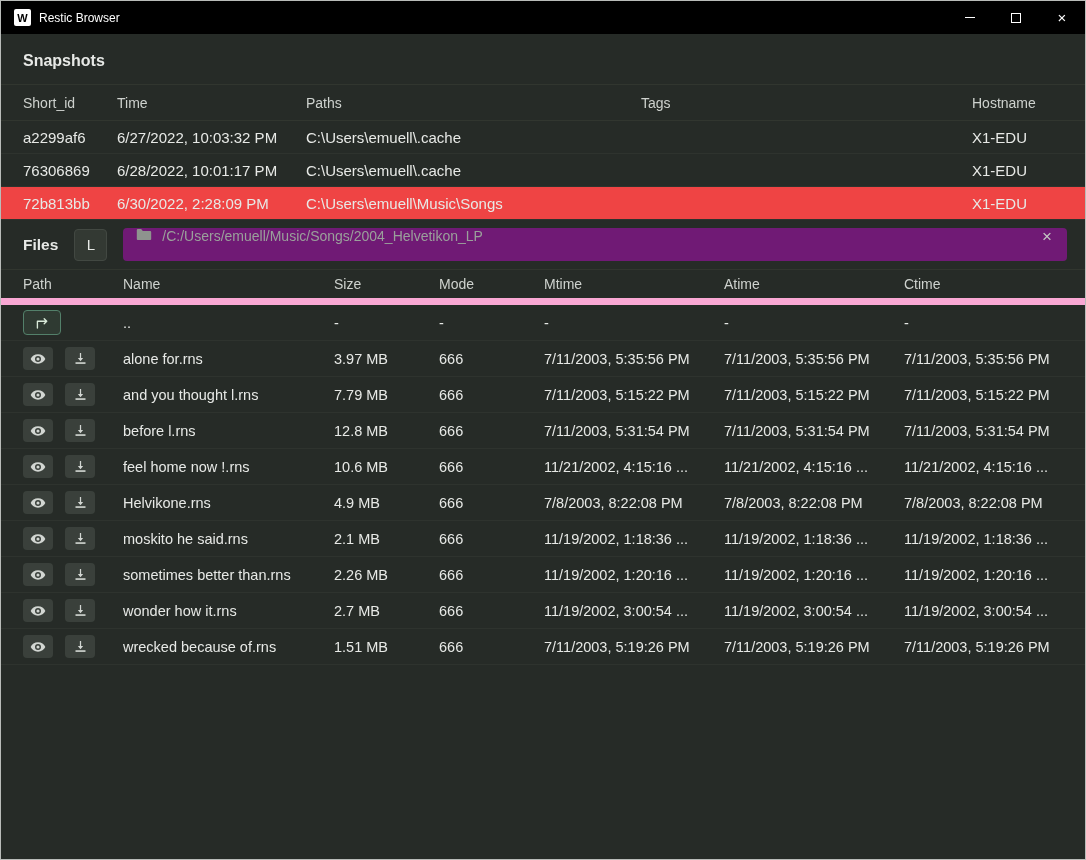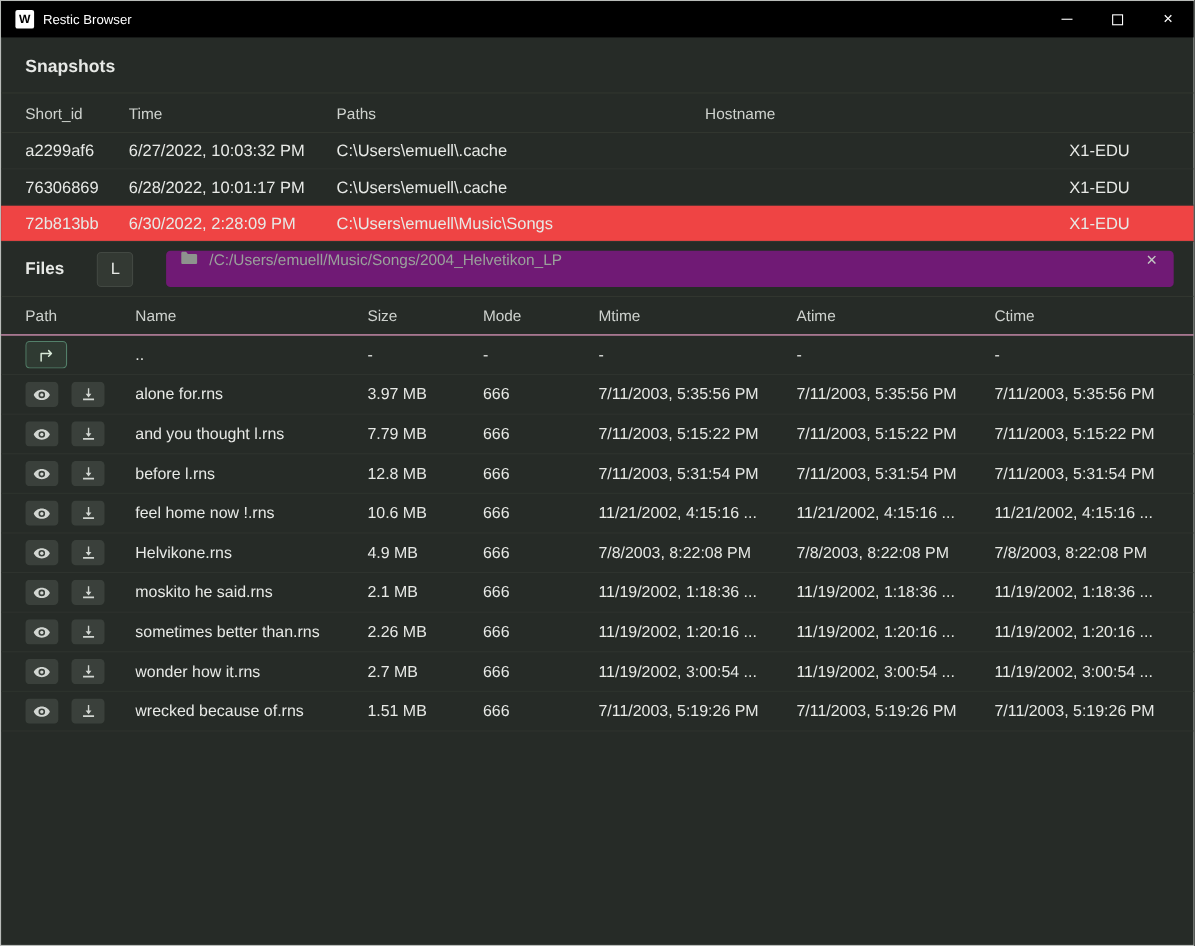--- a/index.html
+++ b/index.html
@@ -55,21 +55,21 @@
     padding:0 18px 0 22px; align-items:center;
   }
   .snap-head {
     height:37px; color:#ced2ce; font-size:14px;
     border-top:1px solid #31362f; border-bottom:1px solid #31362f;
   }
   .snap-row { height:33px; font-size:15px; border-bottom:1px solid #2e332e; cursor:default; }
   .snap-row.selected { background:#ef4444; }
 
   
-  .files-bar { display:flex; align-items:center; gap:30px; padding:8px 18px 8px 22px; }
+  .files-bar { display:flex; align-items:center; gap:16px; padding:8px 18px 8px 22px; }
   .files-title { font-size:15.5px; font-weight:700; }
   .list-btn {
     width:33px; height:32px; background:#333933; border:1px solid #424842;
     border-radius:4px; color:#e7e9e6; font-size:15px; font-family:inherit; cursor:pointer;
   }
   .path-bar {
     flex:1; height:33px; background:#701a75; border-radius:4px;
     display:flex; align-items:flex-start; gap:10px; padding:0 13px; cursor:text;
   }
   .folder-icon { color:#8e938e; display:flex; }
@@ -79,21 +79,21 @@
     cursor:pointer; padding:0 2px; font-family:inherit;
   }
 
   
   .files-head, .file-row {
     display:grid; grid-template-columns:100px 211px 105px 105px 180px 180px 1fr;
     padding:0 18px 0 22px; align-items:center;
   }
   .files-head {
     height:36px; color:#ced2ce; font-size:14px;
-    border-top:1px solid #31362f; border-bottom:1px solid #f9a8d4;
+    border-top:1px solid #31362f; border-bottom:7px solid #f9a8d4;
   }
   .file-row { height:36px; font-size:14.5px; border-bottom:1px solid #2e332e; }
   .cell { white-space:nowrap; overflow:hidden; }
   .actions { display:flex; gap:12px; align-items:center; }
   .icon-btn {
     width:30px; height:23px; background:#3a403b; border:none; border-radius:4px;
     color:#d2d6d2; display:flex; align-items:center; justify-content:center;
     cursor:pointer; padding:0;
   }
   .parent-btn {
@@ -123,20 +123,21 @@
     </div>
   </div>
 
 
   <div class="section-title">Snapshots</div>
 
   <div class="snap-head">
     <div>Short_id</div>
     <div>Time</div>
     <div>Paths</div>
+    <div>Tags</div>
     <div>Hostname</div>
   </div>
 
   <div>
 
       <div class="snap-row">
         <div class="cell">a2299af6</div>
         <div class="cell">6/27/2022, 10:03:32 PM</div>
         <div class="cell">C:\Users\emuell\.cache</div>
         <div class="cell"></div>

